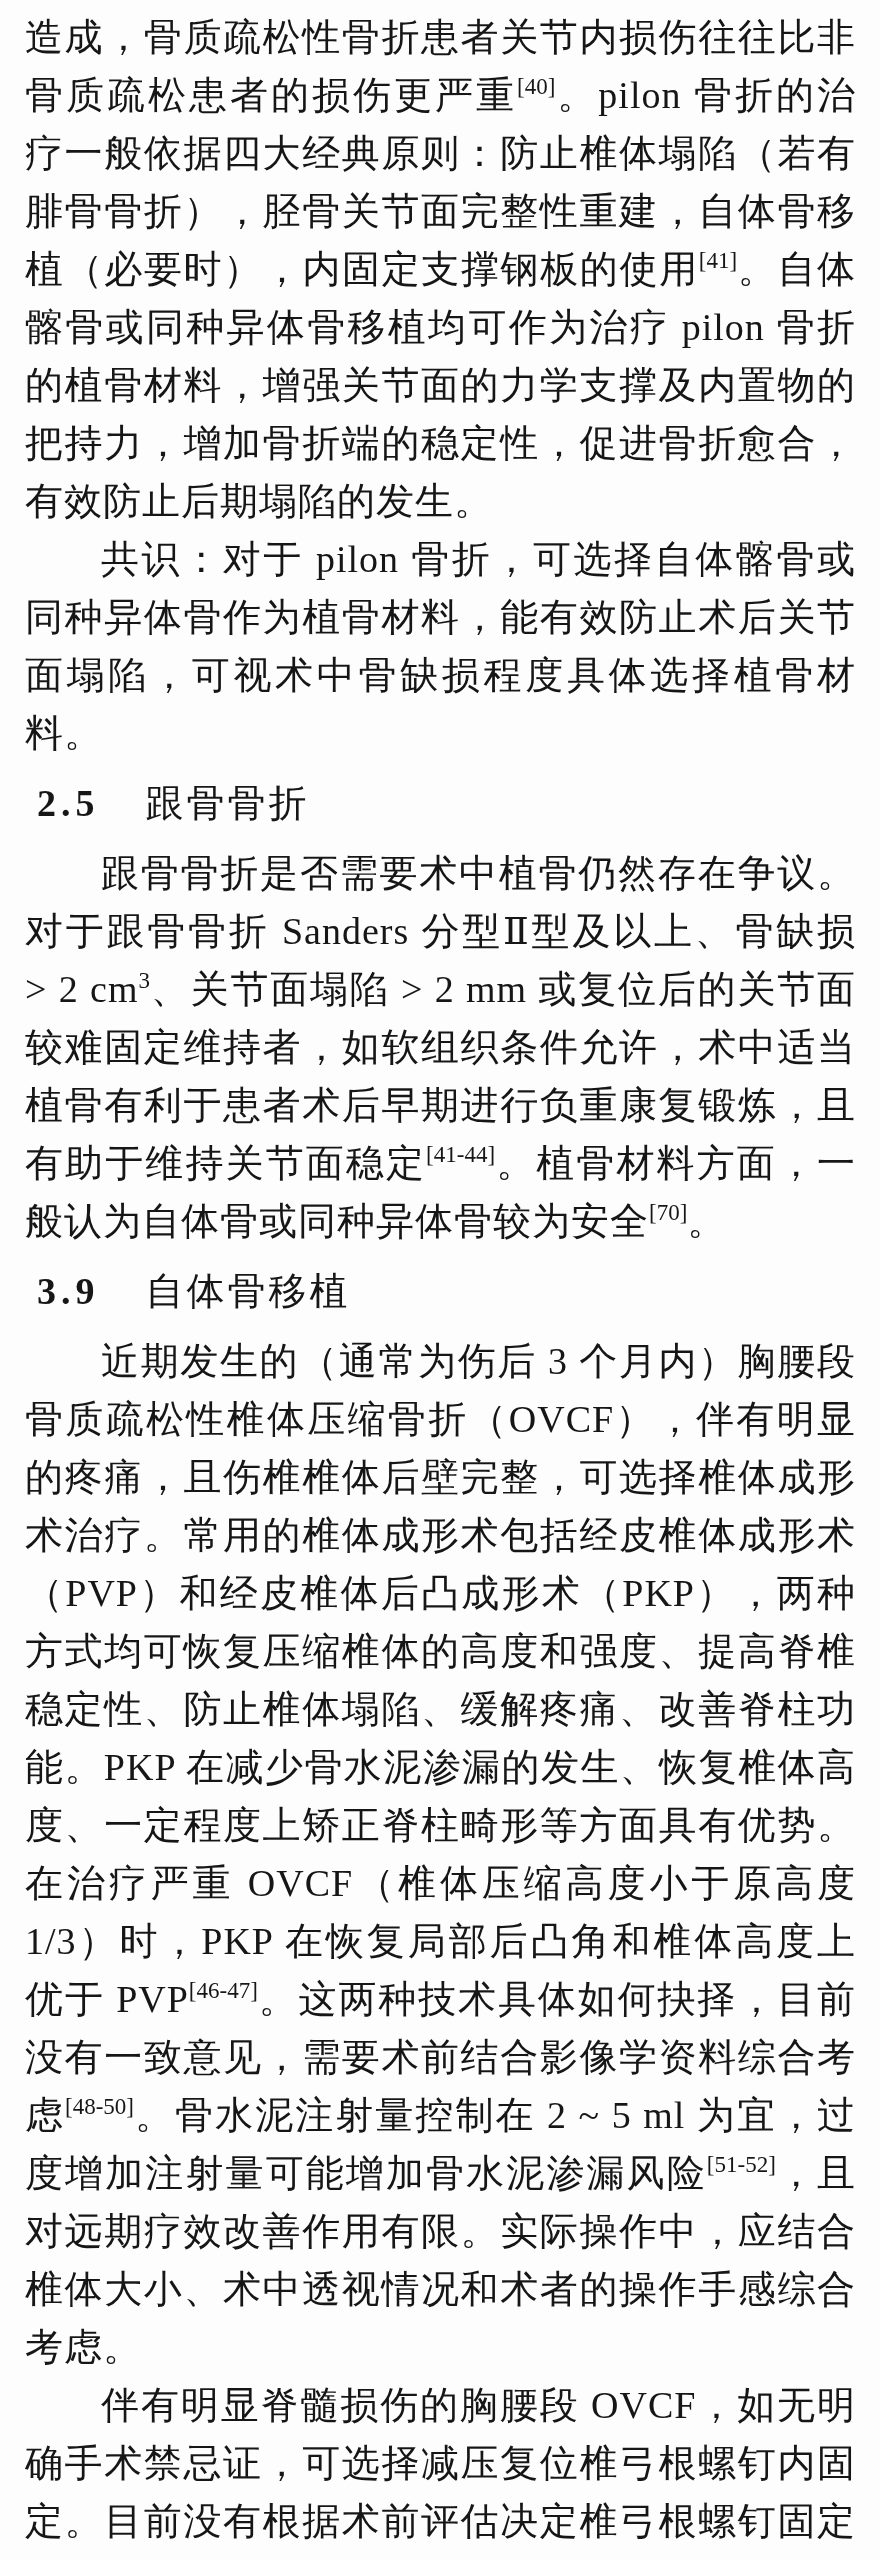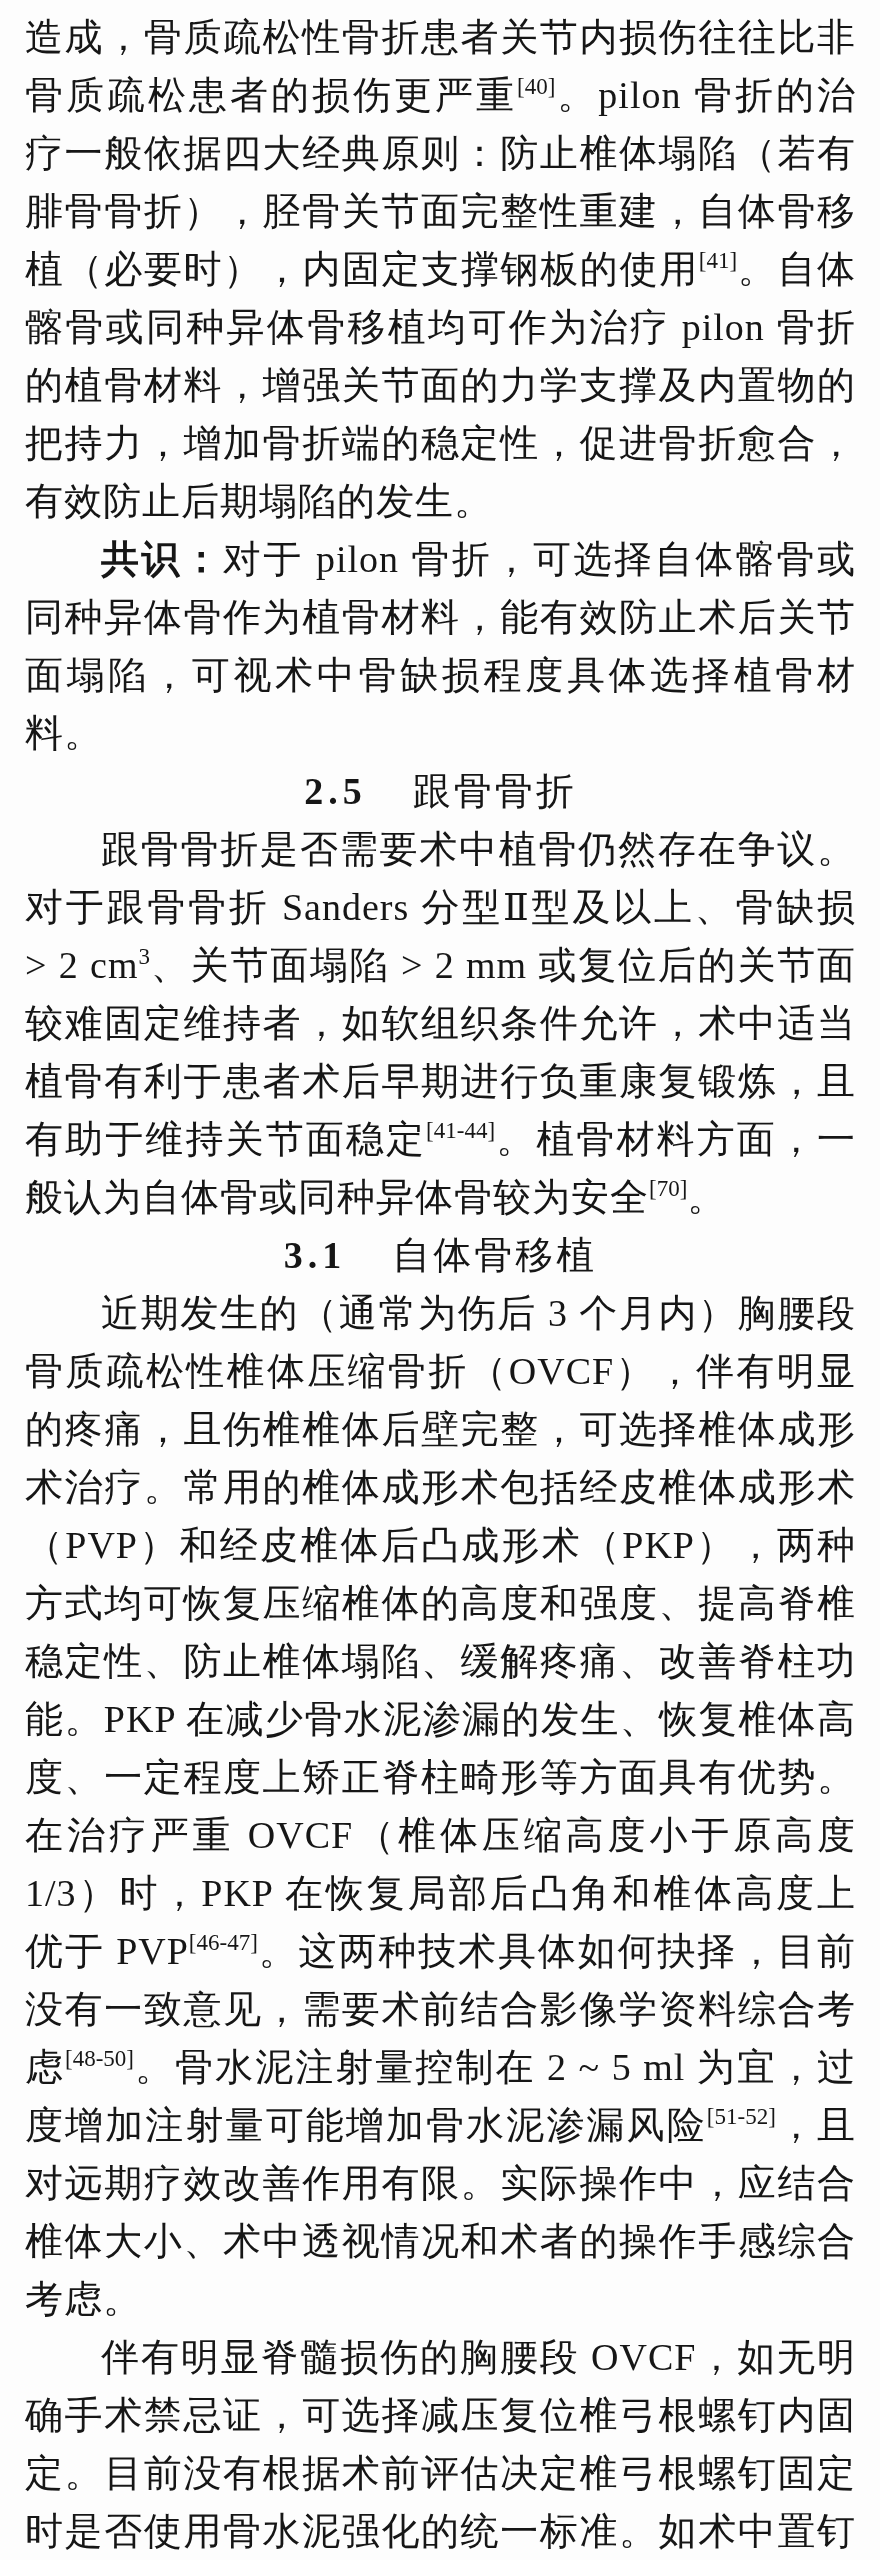--- a/index.html
+++ b/index.html
@@ -26,36 +26,36 @@
     text-justify: inter-character;
     overflow: hidden;
   }
   .para {
     margin: 0;
   }
   .para.indent {
     text-indent: 2em;
   }
   .heading {
-    margin: 0;
+    margin: 12px;
     font-size: 38px;
     font-weight: normal;
     line-height: 58px;
-    text-align: center;
+    text-align: left;
   }
   .heading .hnum {
     font-weight: bold;
     letter-spacing: 5px;
     margin-right: 46px;
   }
   .heading .htitle {
     letter-spacing: 3px;
   }
   .lead {
-    font-weight: bold;
+    font-weight: normal;
     font-family: "Liberation Sans", "DejaVu Sans", sans-serif;
   }
   sup.cite {
     font-size: 23px;
     line-height: 0;
     vertical-align: super;
     letter-spacing: 0;
     font-family: Liberation Serif, serif;
   }
 </style>
@@ -69,20 +69,20 @@
   <p class="para indent"><span class="lead">共识：</span><span>对于 pilon 骨折，可选择自体髂骨或同种异体骨作为植骨材料，能有效防止术后关节面塌陷，可视术中骨缺损程度具体选择植骨材料。</span></p>
 
   <h2 class="heading">
     <span class="hnum">2.5</span><span class="htitle">跟骨骨折</span>
   </h2>
 
   <p class="para indent"><span>跟骨骨折是否需要术中植骨仍然存在争议。对于跟骨骨折 Sanders 分型Ⅱ型及以上、骨缺损 &gt; 2 cm</span><sup class="cite">3</sup><span>、关节面塌陷 &gt; 2 mm 或复位后的关节面较难固定维持者，如软组织条件允许，术中适当植骨有利于患者术后早期进行负重康复锻炼，且有助于维持关节面稳定</span><sup class="cite">[41-44]</sup><span>。植骨材料方面，一般认为自体骨或同种异体骨较为安全</span><sup class="cite">[70]</sup><span>。</span></p>
 
 
   <h2 class="heading">
-    <span class="hnum">3.1</span><span class="htitle">自体骨移植</span>
+    <span class="hnum">3.9</span><span class="htitle">自体骨移植</span>
   </h2>
 
   <p class="para indent"><span>近期发生的（通常为伤后 3 个月内）胸腰段骨质疏松性椎体压缩骨折（OVCF），伴有明显的疼痛，且伤椎椎体后壁完整，可选择椎体成形术治疗。常用的椎体成形术包括经皮椎体成形术（PVP）和经皮椎体后凸成形术（PKP），两种方式均可恢复压缩椎体的高度和强度、提高脊椎稳定性、防止椎体塌陷、缓解疼痛、改善脊柱功能。PKP 在减少骨水泥渗漏的发生、恢复椎体高度、一定程度上矫正脊柱畸形等方面具有优势。在治疗严重 OVCF（椎体压缩高度小于原高度 1/3）时，PKP 在恢复局部后凸角和椎体高度上优于 PVP</span><sup class="cite">[46-47]</sup><span>。这两种技术具体如何抉择，目前没有一致意见，需要术前结合影像学资料综合考虑</span><sup class="cite">[48-50]</sup><span>。骨水泥注射量控制在 2 ~ 5 ml 为宜，过度增加注射量可能增加骨水泥渗漏风险</span><sup class="cite">[51-52]</sup><span>，且对远期疗效改善作用有限。实际操作中，应结合椎体大小、术中透视情况和术者的操作手感综合考虑。</span></p>
 
   <p class="para indent"><span>伴有明显脊髓损伤的胸腰段 OVCF，如无明确手术禁忌证，可选择减压复位椎弓根螺钉内固定。目前没有根据术前评估决定椎弓根螺钉固定时是否使用骨水泥强化的统一标准。如术中置钉时感觉骨质量较差或反复置钉后螺钉出现松动，需使用骨水</span></p>
 
 </div>
 
 </body></html>

